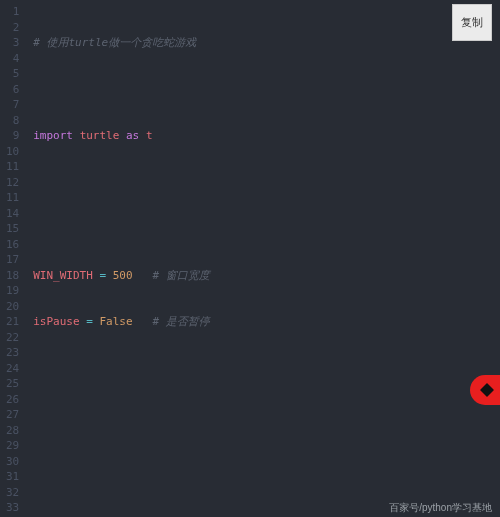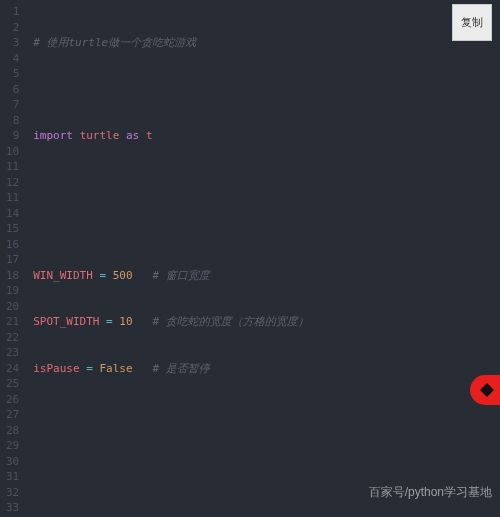--- a/index.html
+++ b/index.html
@@ -10,21 +10,21 @@
 .code { padding:4px 0 4px 6px; line-height:15.5px; color:#abb2bf; white-space:pre; overflow:hidden; flex:1; }
 .line { height:15.5px; }
 .cm { color:#5c6370; font-style:italic; }
 .kw { color:#c678dd; }
 .var { color:#e06c75;margin-top:48px; }
 .num { color:#d19a66;text-align:right; }
 .op { color:#56b6c2; }
 .bool { color:#d19a66; }
 .badge { position:absolute; right:0; top:375px; width:30px; height:30px; background:#e81f1f; border-radius:50% 0 0 50%; z-index:5; }
 .badge::after { content:""; position:absolute; left:10px; top:8px; width:14px; height:14px; background:#111; border-radius:50%; clip-path:polygon(50% 0,100% 50%,50% 100%,0 50%); }
-.watermark { position:absolute; bottom:16px; right:8px; color:#9aa0a6; font-size:12px; font-family:sans-serif; z-index:10; }
+.watermark { position:absolute; bottom:2px; right:8px; color:#9aa0a6; font-size:10px; font-family:sans-serif; z-index:10; }
 </style>
 </head>
 <body>
 
 <button class="copy-btn">复制</button>
 
 <div class="editor">
   <div class="gutter">
     <div class="line">1</div>
     <div class="line">2</div>
@@ -60,21 +60,20 @@
     <div class="line">32</div>
     <div class="line">33</div>
   </div>
   <div class="code">
     <div class="line"><span class="cm"># 使用turtle做一个贪吃蛇游戏</span></div>
     <div class="line"></div>
     <div class="line"><span class="kw">import</span> <span class="var">turtle</span> <span class="kw">as</span> <span class="var">t</span></div>
     <div class="line"></div>
     <div class="line"></div>
     <div class="line"><span class="var">WIN_WIDTH</span> <span class="op">=</span> <span class="num">500</span>   <span class="cm"># 窗口宽度</span></div>
-    <div class="line"><span class="var">SPOT_WIDTH</span> <span class="op">=</span> <span class="num">10</span>   <span class="cm"># 贪吃蛇的宽度（方格的宽度）</span></div>
     <div class="line"><span class="var">isPause</span> <span class="op">=</span> <span class="bool">False</span>   <span class="cm"># 是否暂停</span></div>
     <div class="line"></div>
     
     
     
     
     
     
     
     

